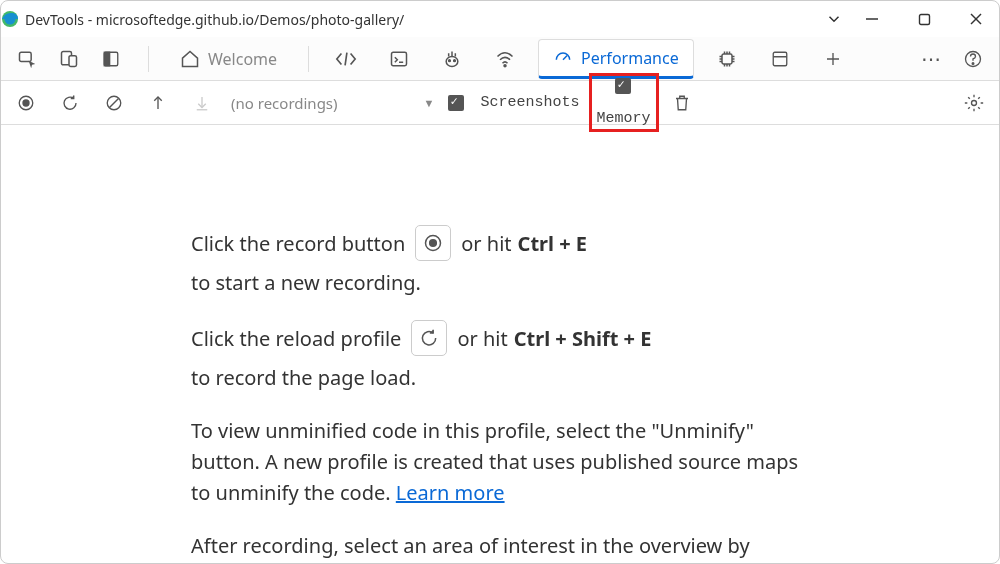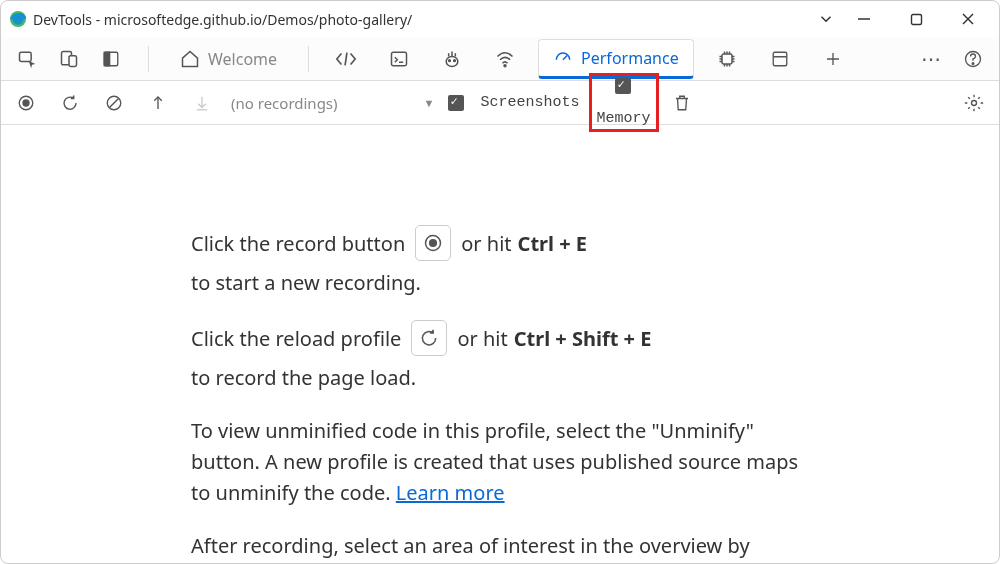--- a/index.html
+++ b/index.html
@@ -10,21 +10,21 @@
   width: 1000px;
   height: 564px;
   overflow: hidden;
   border: 1px solid #ccc;
   border-radius: 8px;
 }
 .titlebar {
   display: flex;
   align-items: center;
   height: 36px;
-  padding: 0 8px;
+  padding: 0 0;
   gap: 6px;
   font-size: 14px;
 }
 .titlebar .app-icon {
   width: 18px; height: 18px;
   position: relative;
 }
 .titlebar .title { flex: 0 0 auto; color: #333; }
 .titlebar .spacer { flex: 1; }
 .win-btn {

